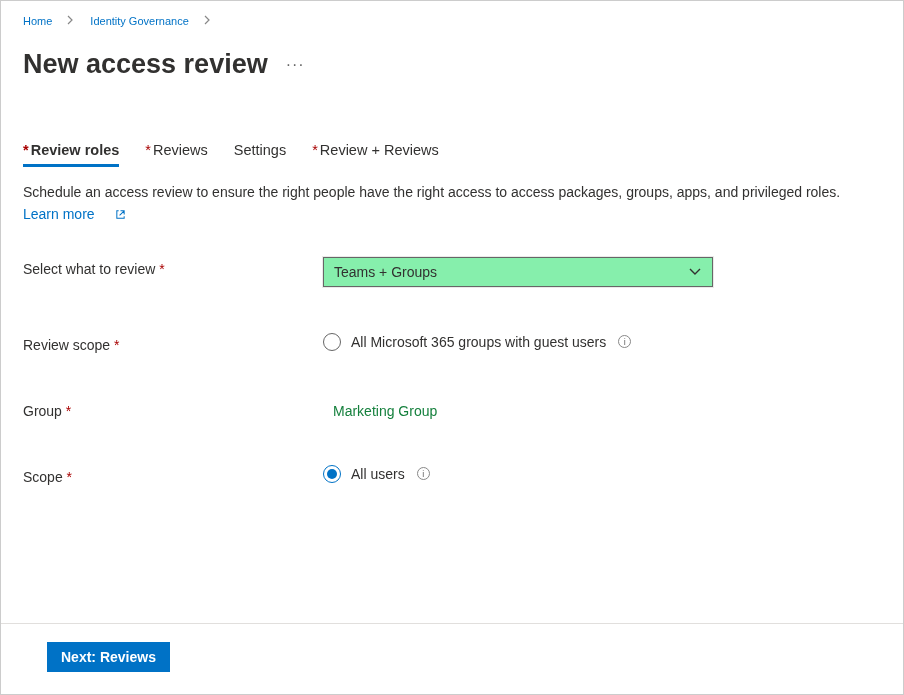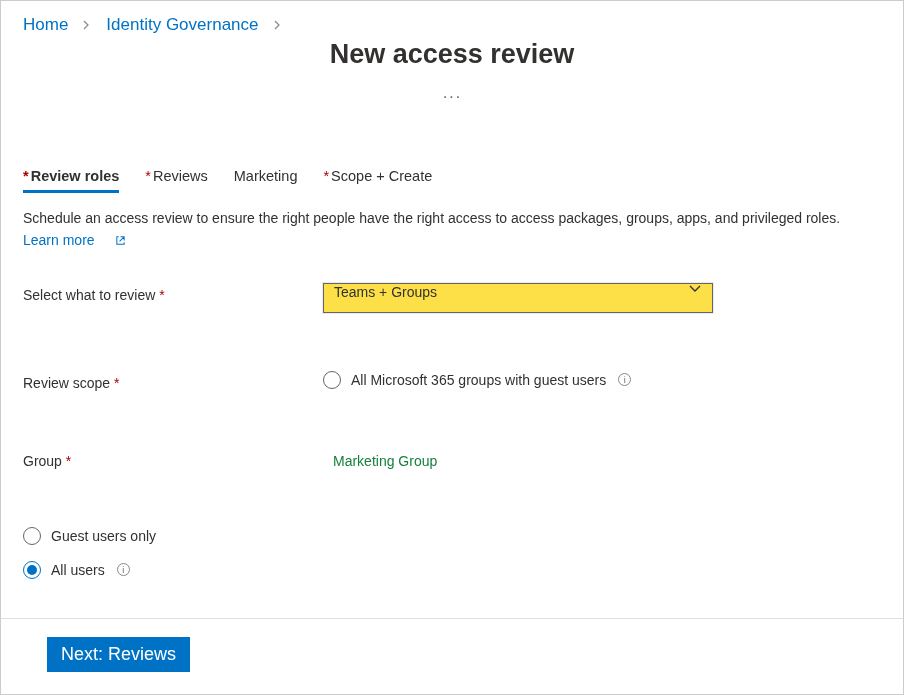--- a/index.html
+++ b/index.html
@@ -12,33 +12,32 @@
   }
   .page {
     width: 904px; height: 695px;
     border: 1px solid #ccc;
     position: relative;
     padding: 10px 22px 0 22px;
     display: flex;
     flex-direction: column;
   }
   .breadcrumb {
-    font-size: 17px;
+    font-size: 11px;
     color: #605e5c;
     display: flex;
     align-items: center;
     gap: 15px;
     margin-top: 4px;
   }
   .breadcrumb a { color: #0072c6; text-decoration: none; cursor: pointer; }
   .breadcrumb .sep { color: #888; }
   .title-row {
     display: flex; align-items: center; gap: 18px;
-    margin-top: 4px;
-    flex-direction: column;
+    margin-top: 22px;
   }
   .title { font-size: 27px; font-weight: 600; }
   .more-dots { color: #666; cursor:pointer; font-size:16px; letter-spacing:1px; user-select:none; }
   .tabs {
     display: flex; gap: 26px;
     margin-top: 62px;
     border-bottom: 1px solid transparent;
   }
   .tab {
     padding-bottom: 6px;
@@ -56,36 +55,36 @@
   }
   .learn-more {
     color: #0072c6; text-decoration: none; cursor: pointer;
     display: inline-flex; align-items:center; gap:20px;
     margin-top: 2px;
   }
   .form {
     margin-top: 32px;
     display: grid;
     grid-template-columns: 300px 1fr;
-    row-gap: 58px;
+    row-gap: 46px;
     align-items: start;
   }
   .field-label {
     font-size: 14px;
     padding-top: 4px;
   }
   .select {
     border: 1px solid #666;
     width: 390px;
     height: 30px;
     padding: 0 10px;
-    display: flex; justify-content:space-between;
+    display: flex; align-items:center; justify-content:space-between;
     cursor: pointer;
     font-size: 14px;
-    background:#fde047;
+    background:#86efac;
     outline: 1px solid #605e5c22;
   }
   .chev { pointer-events:none; }
   .chev svg { display:block; }
   .radio-group { display:flex; flex-direction:column; gap: 16px; }
   .radio-row { display:flex; align-items:center; gap:10px; cursor:pointer; font-size:14px;}
   .radio-outer {
     width:18px; height:18px; border-radius:50%;
     border:1.5px solid #666; display:flex; align-items:center; justify-content:center;
     flex-shrink:0;
@@ -103,21 +102,21 @@
   }
   .group-link { color:#15803d; text-decoration:none; cursor:pointer; padding-left:10px; display:inline-block; margin-top:4px;}
   .footer {
     position:absolute; left:0; right:0; bottom:0;
     border-top:1px solid #e1dfdd;
     padding: 18px 0 22px 46px;
     background:#fff;
   }
   .next-btn {
     background:#0072c6; color:#fff; border:none;
-    padding: 7px 14px; font-size:18px; font-weight:400; cursor:pointer;
+    padding: 7px 14px; font-size:14px; font-weight:700; cursor:pointer;
   }
   .ext-icon svg { display:inline-block; vertical-align:-1px; }
 </style>
 </head>
 <body>
 
 <div class="page">
 
   <div class="breadcrumb">
     <a>Home</a>
@@ -140,24 +139,24 @@
   </div>
 
   <div class="tabs">
     <div class="tab active">
       <span class="req-star">*</span><span>Review roles</span>
     </div>
     <div class="tab">
       <span class="req-star">*</span><span>Reviews</span>
     </div>
     <div class="tab">
-      <span>Marketing</span>
+      <span>Settings</span>
     </div>
     <div class="tab">
-      <span class="req-star">*</span><span>Scope + Create</span>
+      <span class="req-star">*</span><span>Review + Reviews</span>
     </div>
   </div>
 
   <div class="desc">
     <span>Schedule an access review to ensure the right people have the right access to access packages, groups, apps, and privileged roles.</span><br>
     <a class="learn-more">
       <span>Learn more</span>
       <span class="ext-icon">
         <svg width="11" height="11" viewBox="0 0 12 12">
             <path d="M4 2H2v8h8V8M6 2h4v4M10 2 5 7" stroke="#0072c6" stroke-width="1.1" fill="none"></path>
@@ -193,25 +192,24 @@
       </div>
     </div>
 
     <div class="field-label">
       <span>Group</span> <span class="req-star">*</span>
     </div>
     <div>
       <a class="group-link">Marketing Group</a>
     </div>
 
+    <div class="field-label">
+      <span>Scope</span> <span class="req-star">*</span>
+    </div>
     <div class="radio-group">
-      <div class="radio-row">
-        <span class="radio-outer"></span>
-        <span>Guest users only</span>
-      </div>
       <div class="radio-row selected">
         <span class="radio-outer">
             <span class="radio-inner"></span>
           </span>
         <span>All users</span>
         <span class="info-icon">i</span>
       </div>
     </div>
 
   </div>

